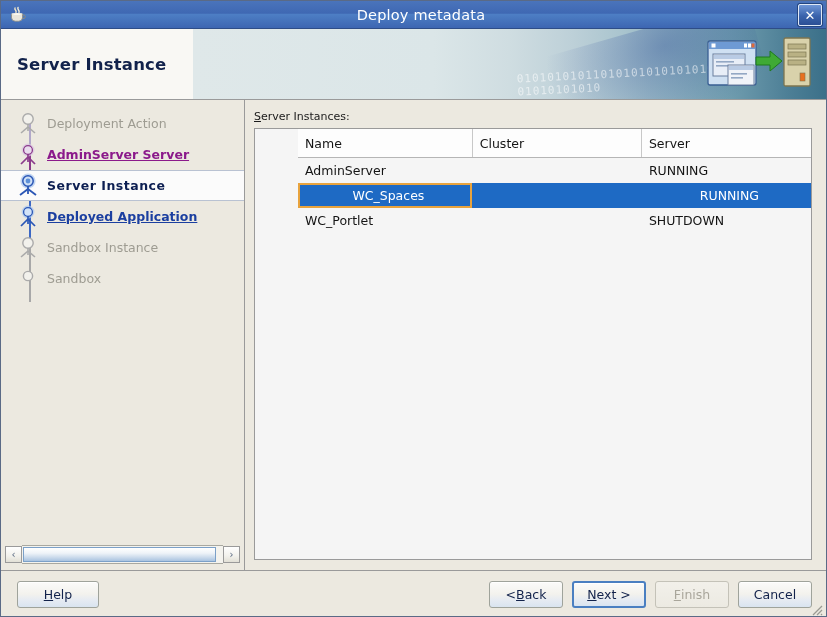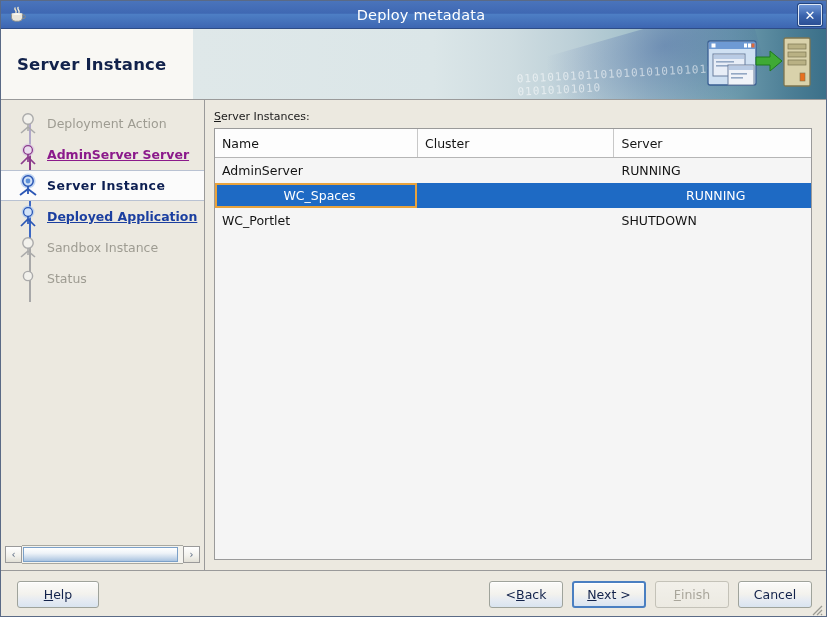--- a/index.html
+++ b/index.html
@@ -134,21 +134,21 @@
   .body-area {
     position: relative;
     height: 470px;
     display: flex;
     background: #ece9e0;
   }
 
   
   .sidebar {
     position: relative;
-    width: 204px;
+    width: 244px;
     flex: 0 0 auto;
     background: #ece9e0;
     border-right: 1px solid #9a9a9a;
     box-sizing: border-box;
     display: flex;
     flex-direction: column;
   }
   .steps {
     position: relative;
     flex: 1 1 auto;
@@ -258,20 +258,21 @@
   }
   .field-label .mn { text-decoration: underline; }
 
   .table-wrap {
     flex: 1 1 auto;
     border: 1px solid #9a9a9a;
     background: #f5f5f5;
     overflow: hidden;
     display: flex;
     flex-direction: column;
+    padding-left: 43px;
   }
   table.grid {
     width: 100%;
     border-collapse: collapse;
     table-layout: fixed;
     font-size: 12.5px;
   }
   table.grid th {
     background: #fdfdfd;
     font-weight: normal;
@@ -483,21 +484,21 @@
           </span>
           <span class="step-label future">Sandbox Instance</span>
         </div>
 
         <div class="step">
           <span class="step-icon">
             <svg width="30" height="30" viewBox="0 0 30 30">
               <circle cx="15" cy="12" r="4.6" fill="#f2f1ec" stroke="#aaaaaa" stroke-width="1.4"></circle>
             </svg>
           </span>
-          <span class="step-label future">Status</span>
+          <span class="step-label future">Sandbox</span>
         </div>
       </div>
 
       <div class="sb-scroll">
         <div class="sb-arrow">‹</div>
         <div class="sb-track">
           <div class="sb-thumb"></div>
         </div>
         <div class="sb-arrow">›</div>
       </div>

